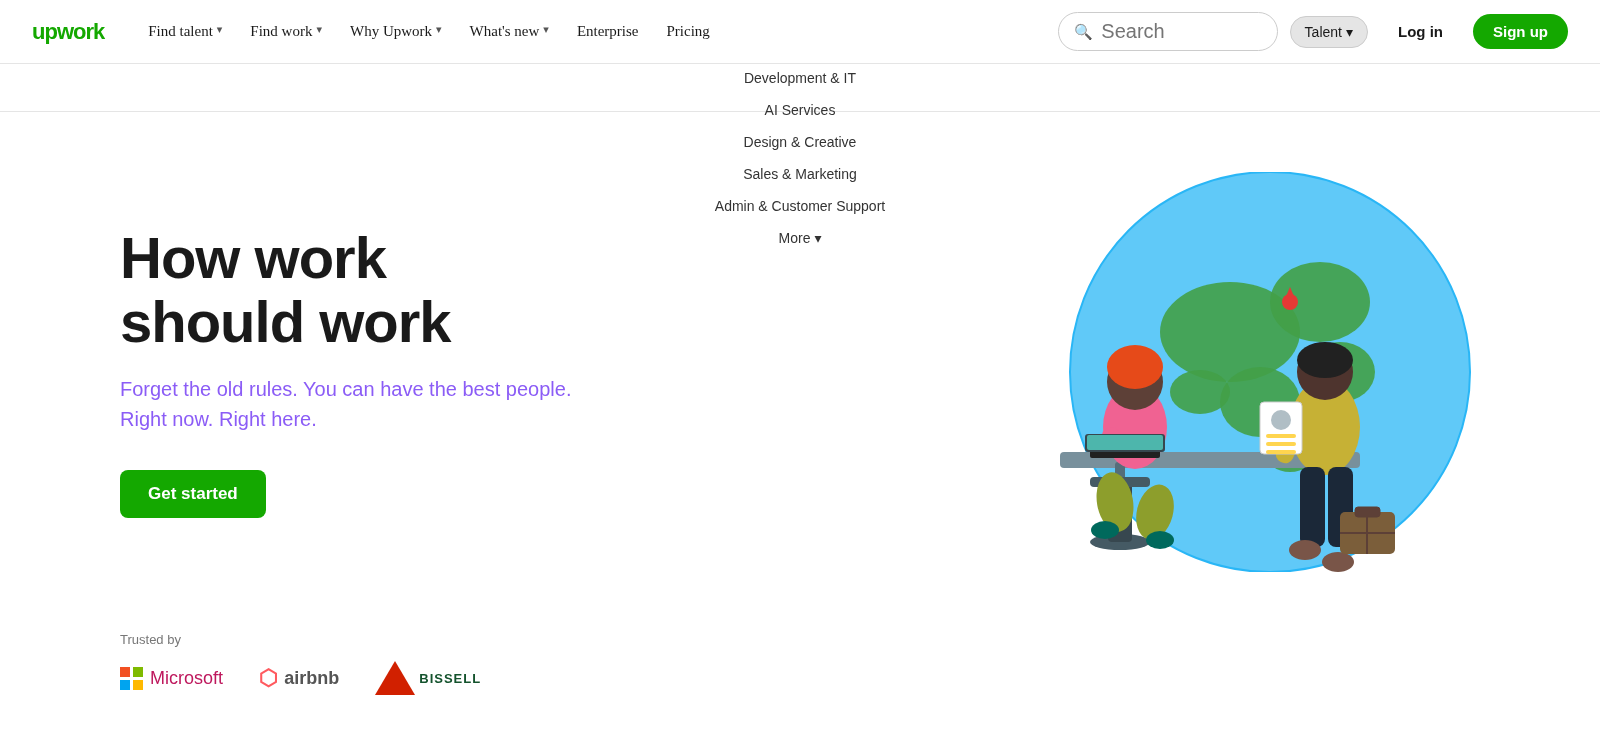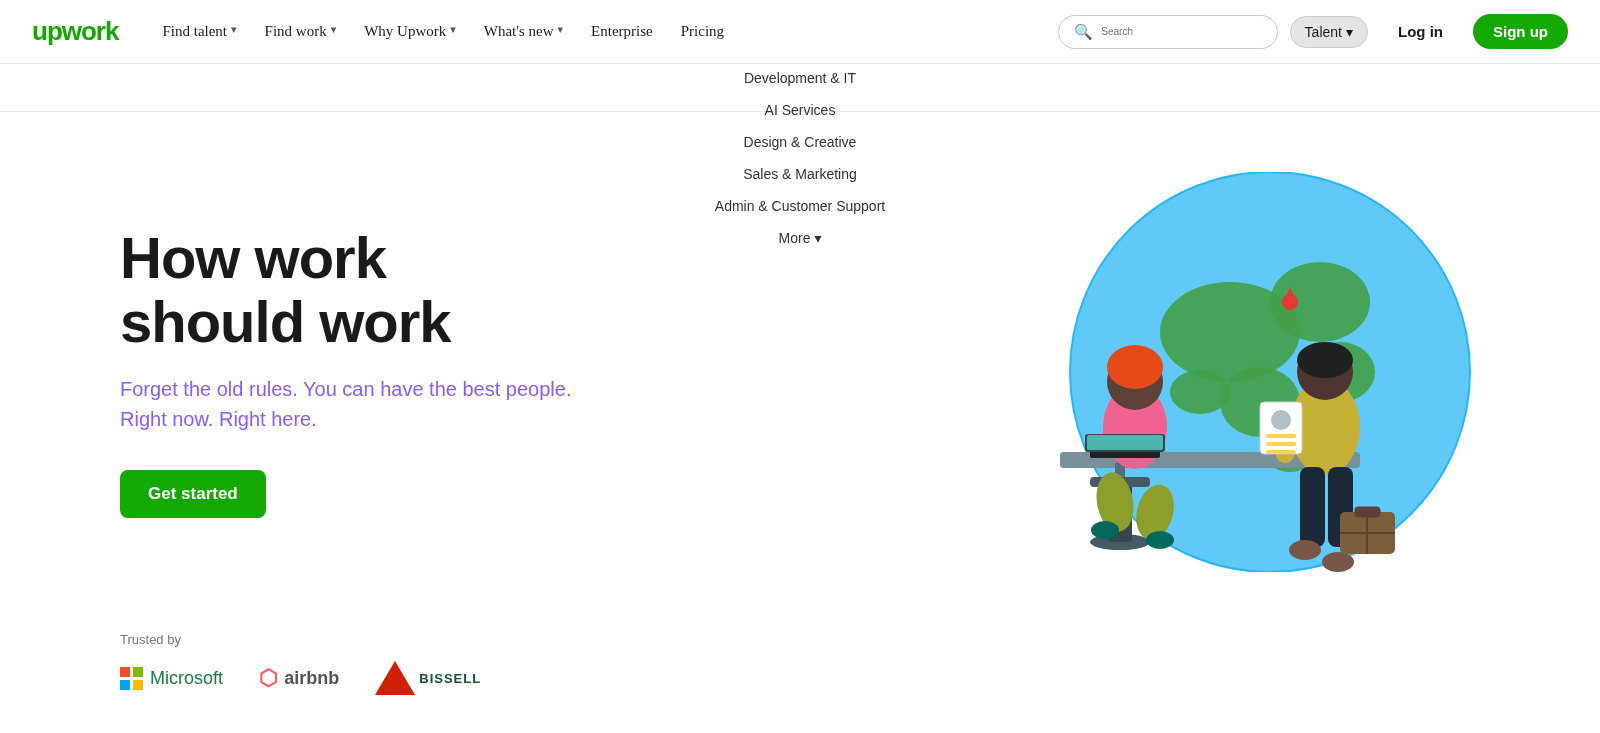--- a/index.html
+++ b/index.html
@@ -9,21 +9,21 @@
     .top-nav {
       display: flex;
       align-items: center;
       padding: 0 32px;
       height: 64px;
       border-bottom: 1px solid #e5e5e5;
       position: relative;
       z-index: 100;
     }
     .logo {
-      font-size: 26px;
+      font-size: 22px;
       font-weight: 900;
       color: #14a800;
       letter-spacing: -1px;
       margin-right: 32px;
       cursor: pointer;
       user-select: none;
     }
     .nav-links {
       display: flex;
       align-items: center;
@@ -57,21 +57,21 @@
       border-radius: 999px;
       padding: 7px 16px;
       gap: 8px;
       background: #fff;
       min-width: 220px;
       cursor: text;
     }
     .search-bar input {
       border: none;
       outline: none;
-      font-size: 10px;
+      font-size: 20px;
       color: #555;
       background: transparent;
       width: 130px;
     }
     .search-icon { color: #555; font-size: 15px; }
     .talent-dropdown {
       display: flex;
       align-items: flex-start;
       gap: 4px;
       padding: 7px 14px;
@@ -201,21 +201,21 @@
     .ms-red { background: #f25022; }
     .ms-green { background: #7fba00; }
     .ms-blue { background: #00a4ef; }
     .ms-yellow { background: #ffb900; }
     .microsoft-wrap {
       display: flex;
       align-items: center;
       gap: 8px;
       font-size: 18px;
       font-weight: 500;
-      color: #15803d;
+      color: #be185d;
     }
     
     .airbnb-wrap {
       display: flex;
       align-items: center;
       gap: 6px;
       font-size: 18px;
       font-weight: 600;
       color: #555;
     }

